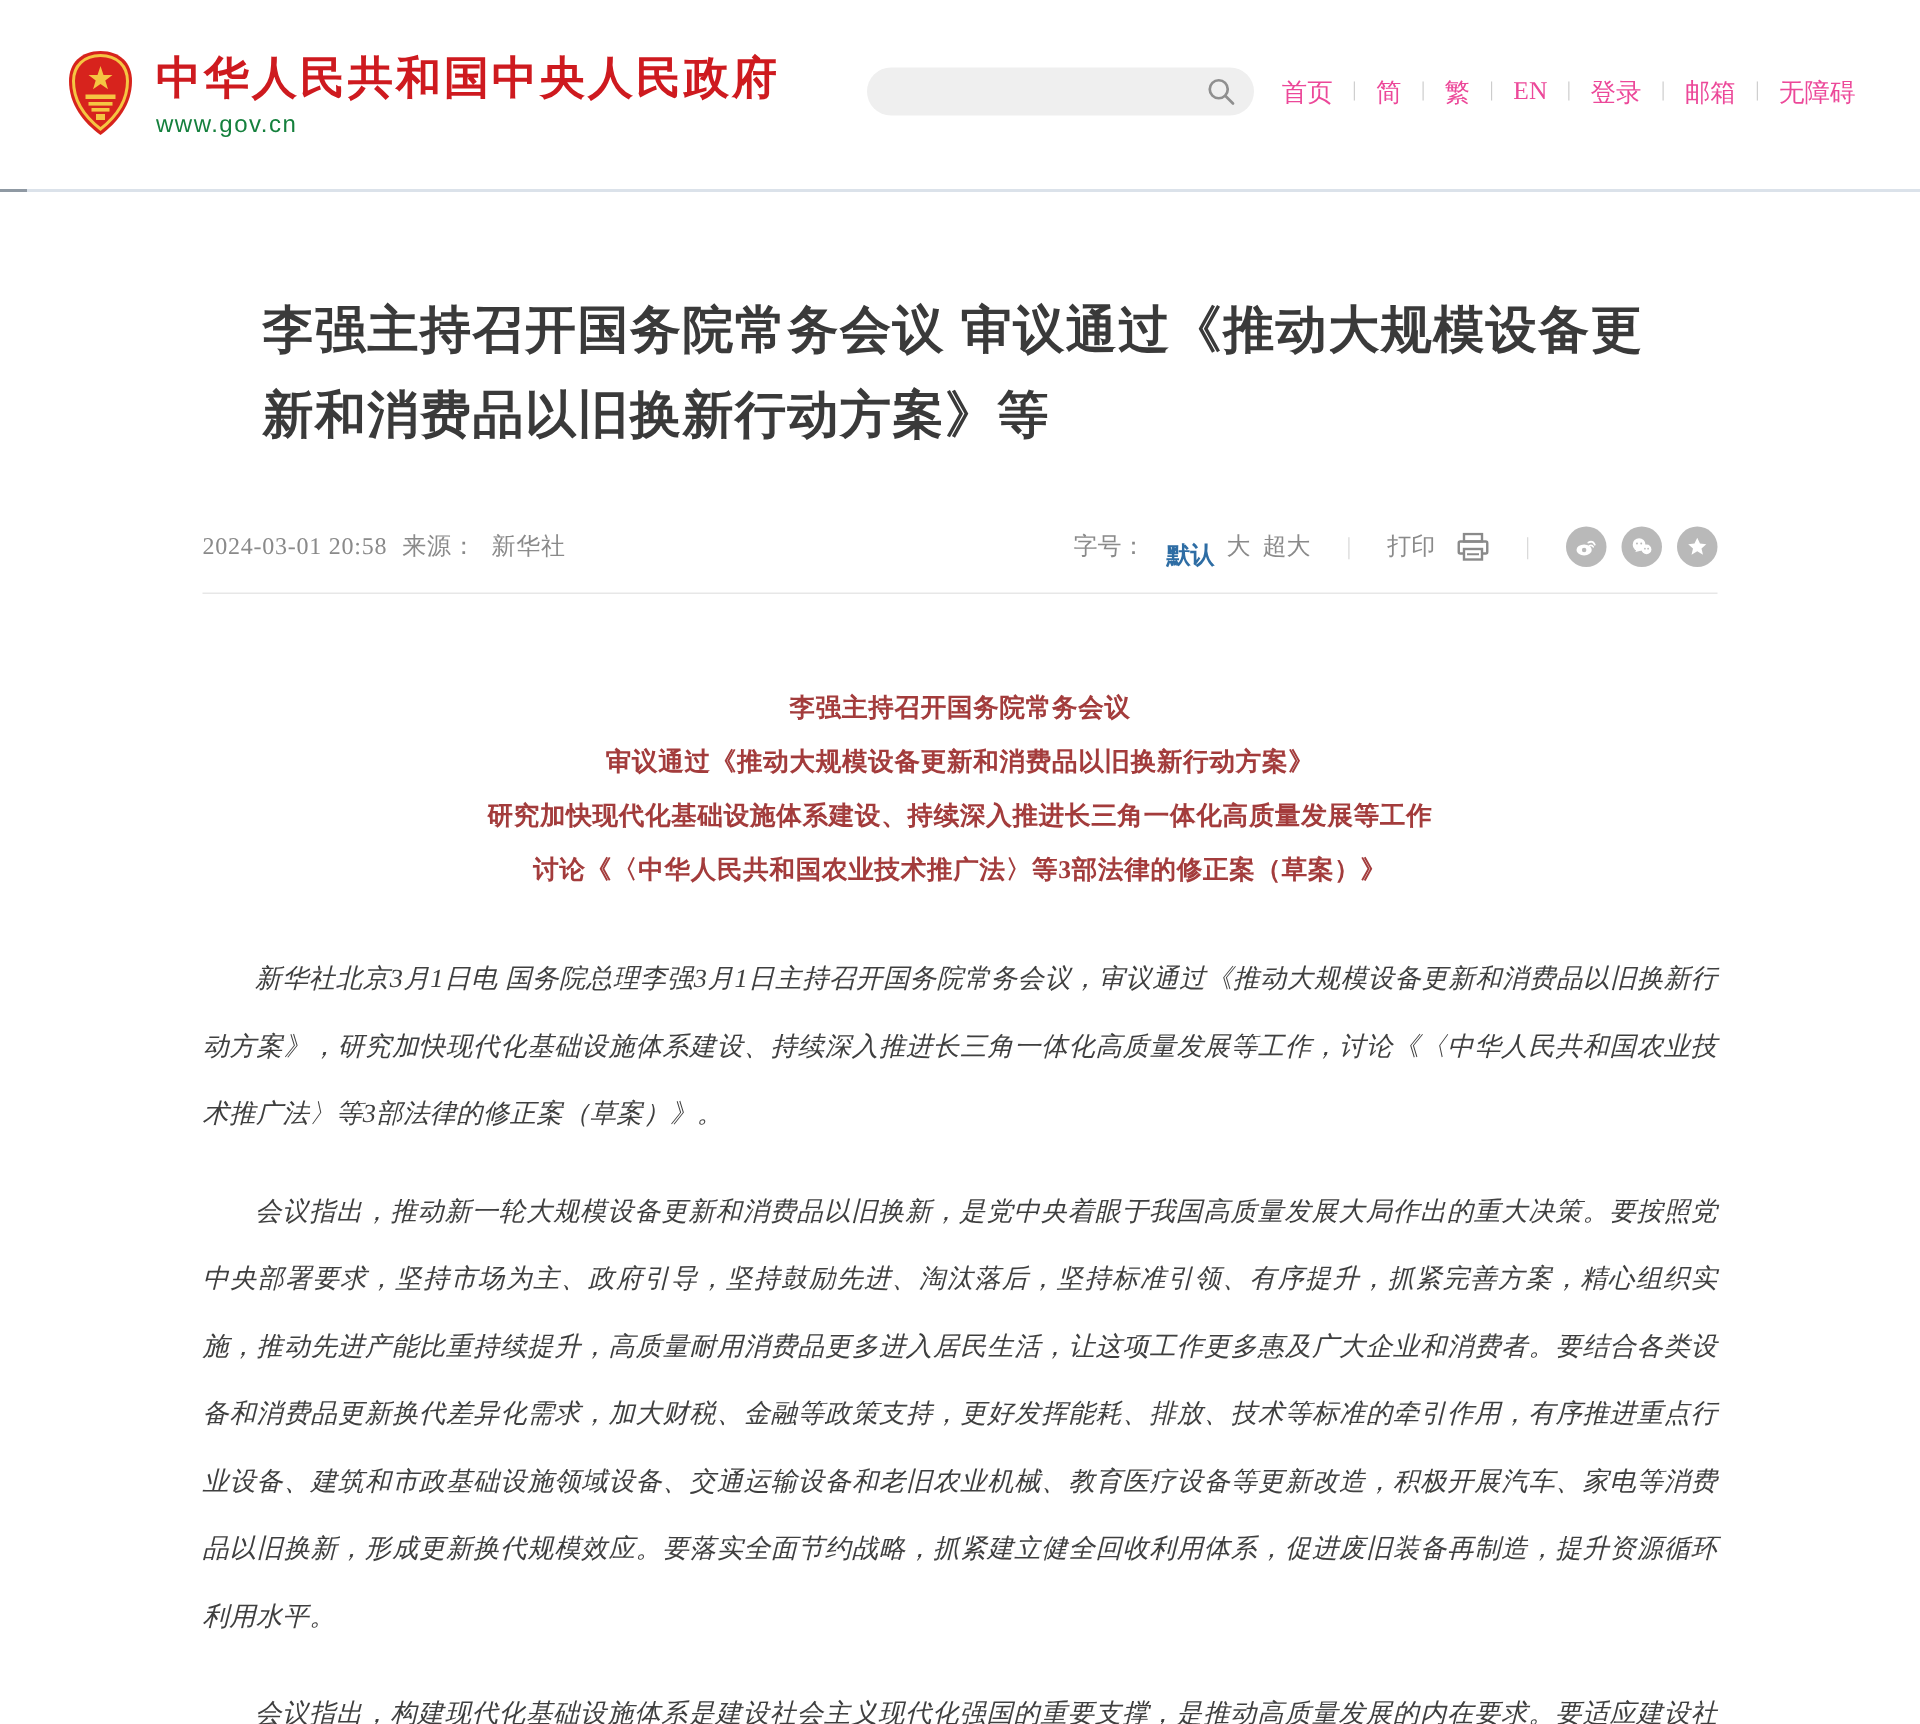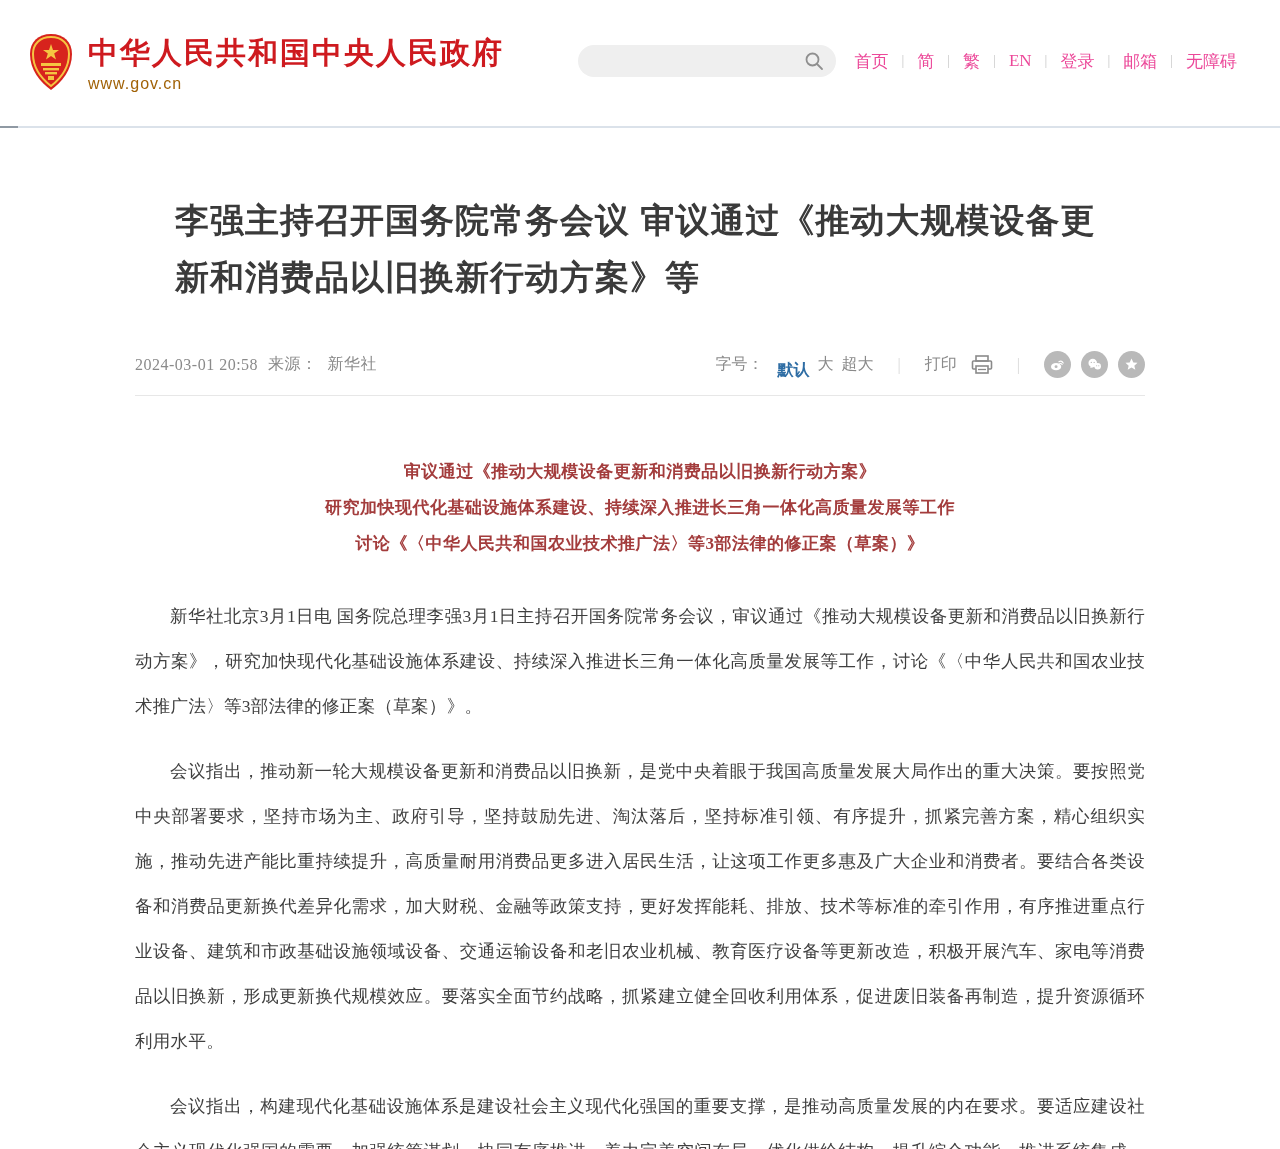--- a/index.html
+++ b/index.html
@@ -4,29 +4,29 @@
 <style>
   * { margin:0; padding:0; box-sizing:border-box; }
   html,body { background:#fff; }
   body {
     width:1280px; min-height:1149px; margin:0 auto; position:relative;
     font-family:"Liberation Serif", serif; color:#3f3f3f;
   }
 
   
   .site-header { height:128px; position:relative; background:#fff; }
-  .header-inner { display:flex; align-items:center; height:100%; padding:0 30px 6px 28px; }
+  .header-inner { display:flex; align-items:center; height:100%; padding:0 30px 6px 44px; }
   .logo-group { display:flex; align-items:flex-start; gap:14px; }
   .emblem { width:46px; height:60px; flex:0 0 auto; margin-top:2px; }
   .site-title-block { display:flex; flex-direction:column; }
   .site-title {
     font-family:"Liberation Sans", sans-serif; font-weight:700;
     font-size:30px; letter-spacing:2px; color:#ce1a1f; line-height:34px; margin-top:6px;
   }
-  .site-url { font-family:"Liberation Sans", sans-serif; font-size:16px; color:#a16207; margin-top:5px; letter-spacing:1px; }
+  .site-url { font-family:"Liberation Sans", sans-serif; font-size:16px; color:#15803d; margin-top:5px; letter-spacing:1px; }
 
   .header-right { margin-left:auto; display:flex; align-items:center; gap:18px; }
   .search-pill {
     width:258px; height:32px; background:#efefef; border-radius:16px;
     display:flex; align-items:center; padding:0 12px 0 16px; position:relative;
   }
   .search-input {
     flex:1; border:none; background:transparent; outline:none;
     font-size:14px; color:#555; font-family:"Liberation Sans", sans-serif;
   }
@@ -74,21 +74,21 @@
   
   .headline-block { margin-top:58px; text-align:center; }
   .headline-line {
     font-size:17px; font-weight:700; color:#a33c3c; line-height:36px; letter-spacing:0.5px;
   }
 
   
   .article-body { margin-top:32px; padding-bottom:40px; }
   .article-body p {
     font-size:17.5px; color:#3f3f3f; line-height:45px;
-    text-indent:2em; text-align:justify; margin-top:20px; letter-spacing:0.3px;
+    text-indent:2em; text-align:justify; margin-top:20px; letter-spacing:0.3px;font-style:italic;
   }
 </style>
 </head>
 <body>
 
 <div class="site-header">
   <div class="header-inner">
     <div class="logo-group">
       <svg class="emblem" viewBox="0 0 46 60">
         <path d="M23 2 C10 2 2 10 2 22 C2 38 12 50 23 58 C34 50 44 38 44 22 C44 10 36 2 23 2 Z" fill="#d7231d"></path>
@@ -188,20 +188,21 @@
           <svg viewBox="0 0 24 24">
             <polygon fill="#fff" points="12,3.5 14.6,9 20.5,9.6 16,13.6 17.4,19.5 12,16.3 6.6,19.5 8,13.6 3.5,9.6 9.4,9"></polygon>
           </svg>
         </span>
       </span>
     </div>
   </div>
   <div class="meta-divider"></div>
 
   <div class="headline-block">
+    <div class="headline-line">李强主持召开国务院常务会议</div>
     <div class="headline-line">审议通过《推动大规模设备更新和消费品以旧换新行动方案》</div>
     <div class="headline-line">研究加快现代化基础设施体系建设、持续深入推进长三角一体化高质量发展等工作</div>
     <div class="headline-line">讨论《〈中华人民共和国农业技术推广法〉等3部法律的修正案（草案）》</div>
   </div>
 
   <div class="article-body">
     <p>新华社北京3月1日电 国务院总理李强3月1日主持召开国务院常务会议，审议通过《推动大规模设备更新和消费品以旧换新行动方案》，研究加快现代化基础设施体系建设、持续深入推进长三角一体化高质量发展等工作，讨论《〈中华人民共和国农业技术推广法〉等3部法律的修正案（草案）》。</p>
     <p>会议指出，推动新一轮大规模设备更新和消费品以旧换新，是党中央着眼于我国高质量发展大局作出的重大决策。要按照党中央部署要求，坚持市场为主、政府引导，坚持鼓励先进、淘汰落后，坚持标准引领、有序提升，抓紧完善方案，精心组织实施，推动先进产能比重持续提升，高质量耐用消费品更多进入居民生活，让这项工作更多惠及广大企业和消费者。要结合各类设备和消费品更新换代差异化需求，加大财税、金融等政策支持，更好发挥能耗、排放、技术等标准的牵引作用，有序推进重点行业设备、建筑和市政基础设施领域设备、交通运输设备和老旧农业机械、教育医疗设备等更新改造，积极开展汽车、家电等消费品以旧换新，形成更新换代规模效应。要落实全面节约战略，抓紧建立健全回收利用体系，促进废旧装备再制造，提升资源循环利用水平。</p>
     <p>会议指出，构建现代化基础设施体系是建设社会主义现代化强国的重要支撑，是推动高质量发展的内在要求。要适应建设社会主义现代化强国的需要，加强统筹谋划，协同有序推进，着力完善空间布局、优化供给结构、提升综合功能、推进系统集成，加快构建先进适用、系统完备、集约高效、安全绿色的现代化基础设施体系。</p>
 

